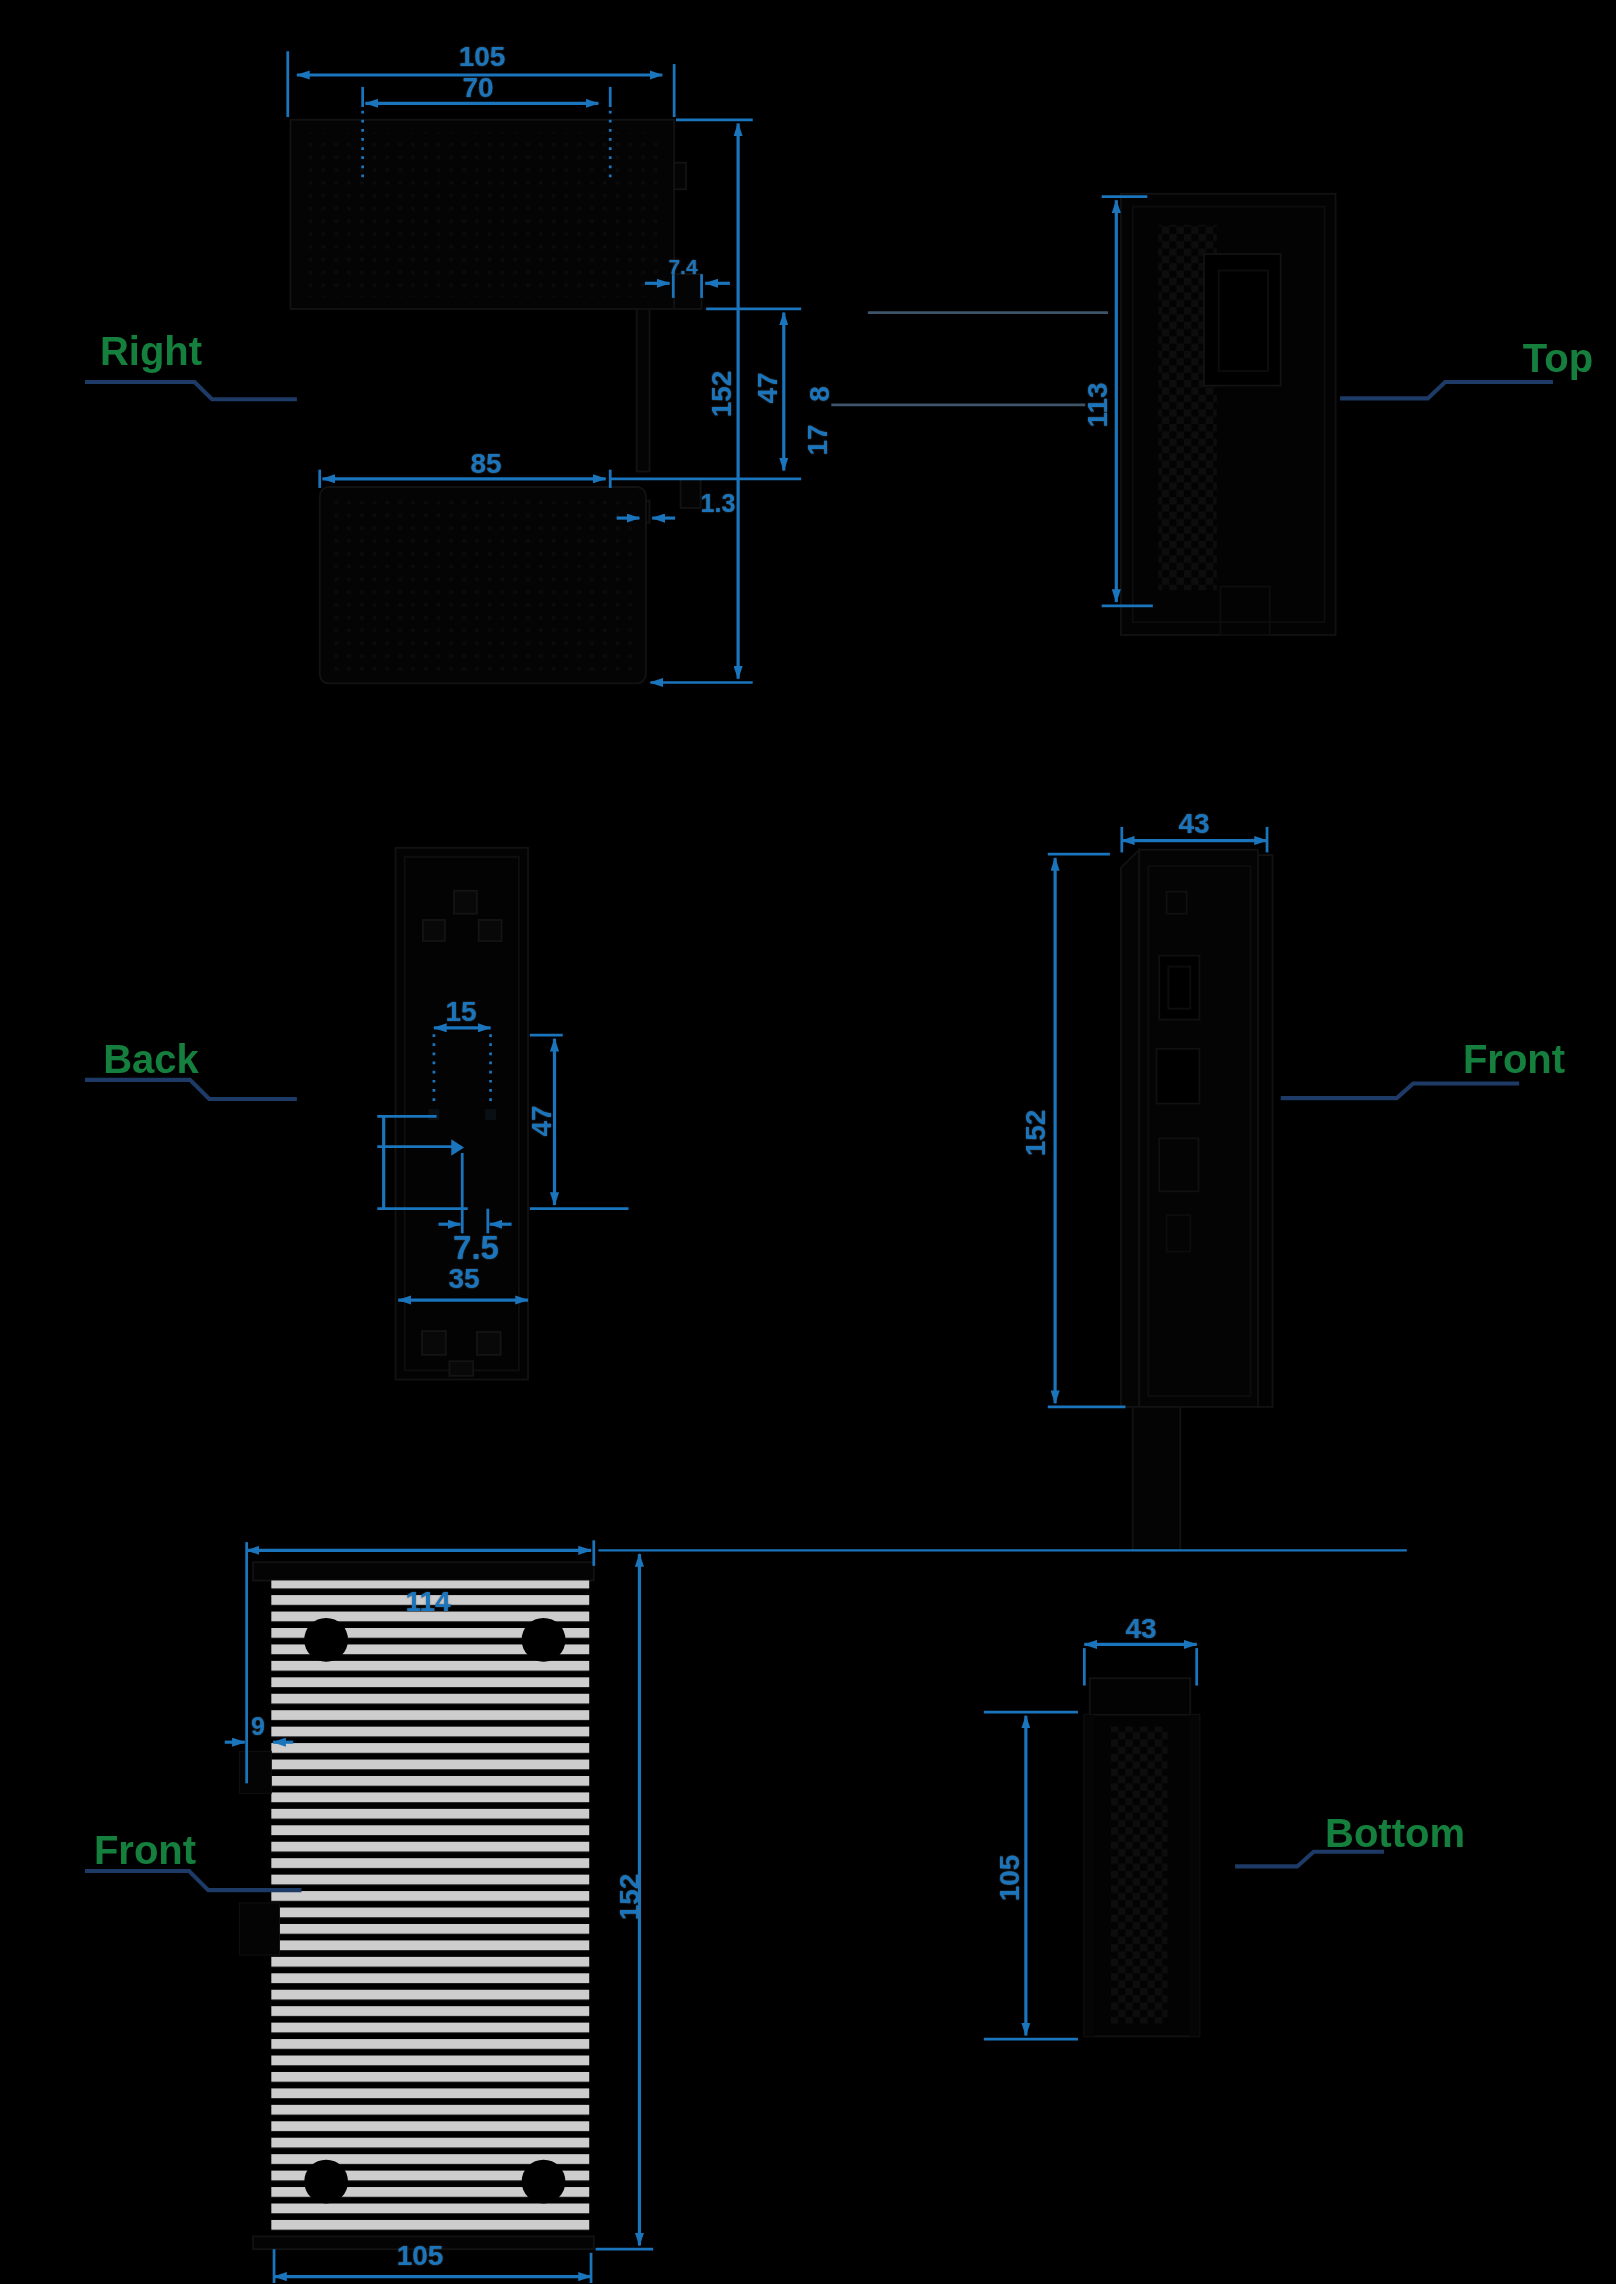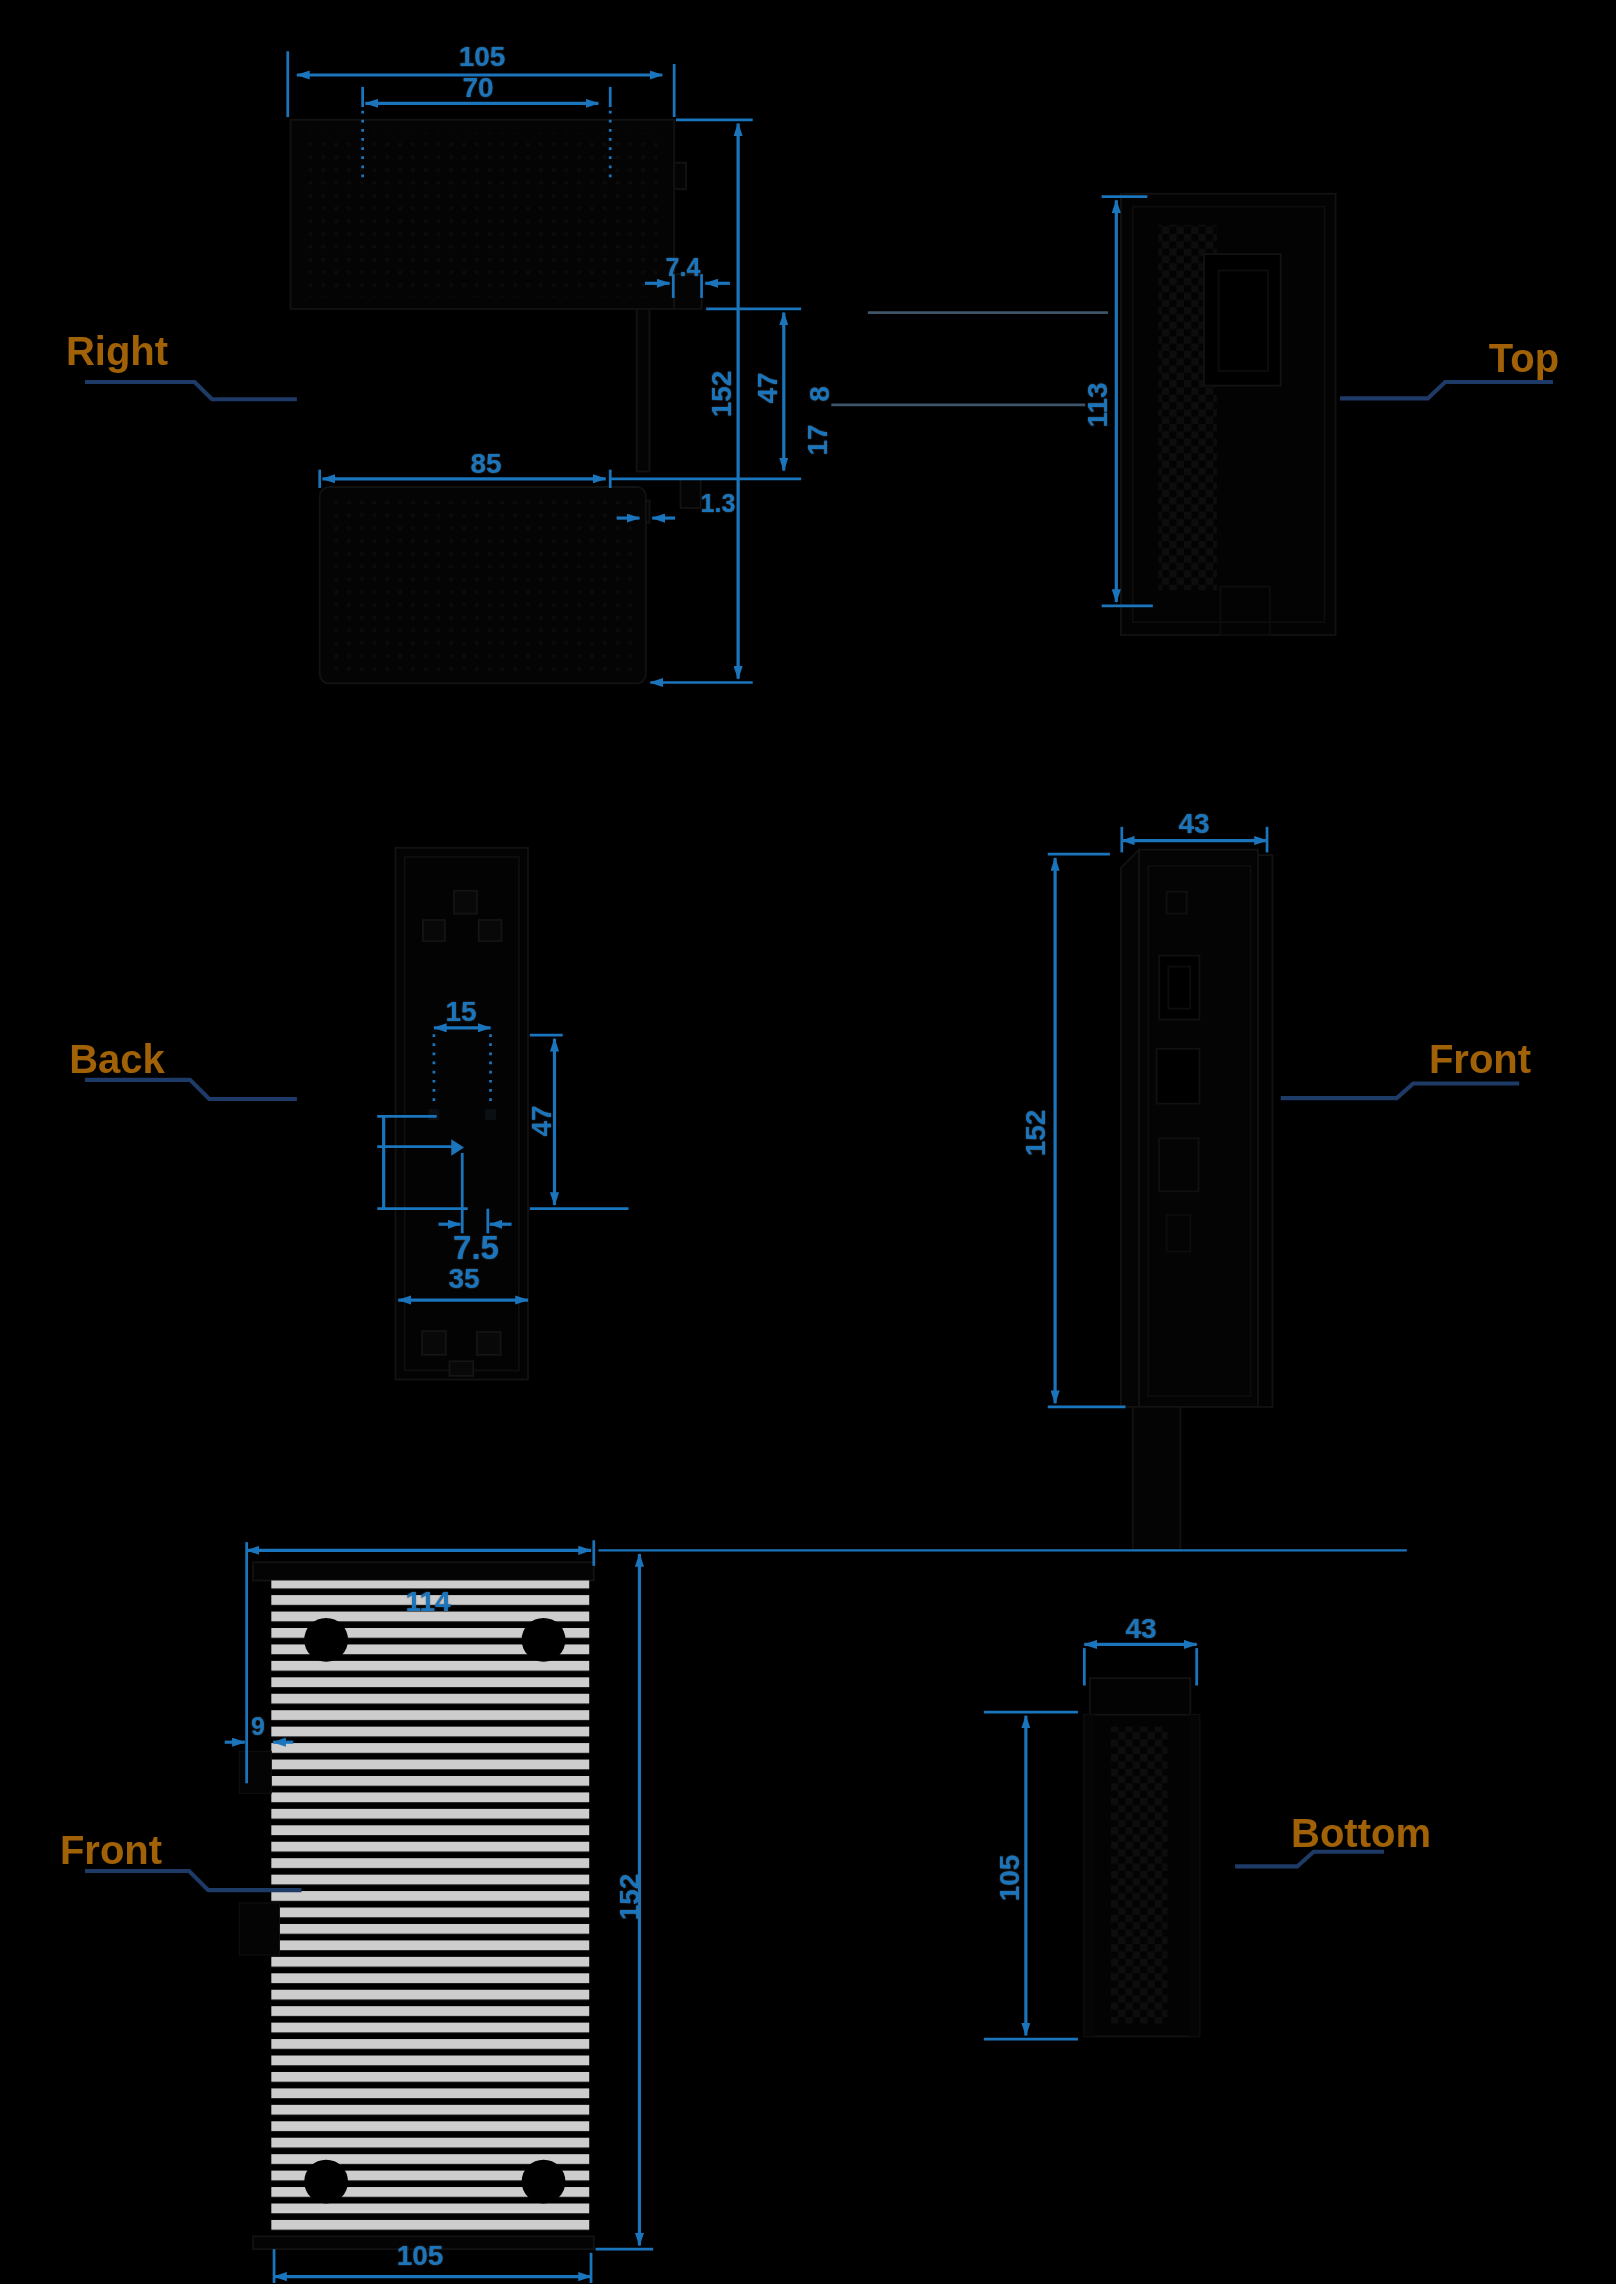--- a/index.html
+++ b/index.html
@@ -3,22 +3,22 @@
 <meta charset="utf-8">
 <style>
   html,body{margin:0;padding:0;background:#000;}
   .page{position:relative;width:1616px;height:2284px;background:#000;overflow:hidden;
         font-family:"Liberation Sans",sans-serif;}
   svg.draw{position:absolute;left:0;top:0;}
   .dim{position:absolute;transform:translate(-50%,-50%);color:#1B75BC;font-weight:bold;
        font-size:28px;letter-spacing:0px;white-space:nowrap;
        text-shadow:0 0 1.8px rgba(96,100,106,.85);}
   .vdim{transform:translate(-50%,-50%) rotate(-90deg);}
-  .viewlabel{position:absolute;transform:translate(-50%,-50%);color:#a16207;font-weight:bold;
-       font-size:40px;white-space:nowrap;}
+  .viewlabel{position:absolute;transform:translate(-50%,-50%);color:#15803d;font-weight:bold;
+       font-size:40px;white-space:nowrap;margin-left:34px;}
 </style>
 </head>
 <body>
 
 <div class="page">
 
 <svg class="draw" width="1616" height="2284" viewBox="0 0 1769 2500">
   <defs>
     <marker id="aS" markerWidth="15" markerHeight="10" refX="1" refY="5" orient="auto" markerUnits="userSpaceOnUse">
       <path d="M15,0 L0,5 L15,10 z" fill="#1B75BC"></path>
@@ -200,21 +200,21 @@
 <div class="viewlabel" style="left:1524px;top:358px">Top</div>
 <div class="viewlabel" style="left:117px;top:1059px">Back</div>
 <div class="viewlabel" style="left:1480px;top:1059px">Front</div>
 <div class="viewlabel" style="left:111px;top:1850px">Front</div>
 <div class="viewlabel" style="left:1361px;top:1833px">Bottom</div>
 
 <div class="dim" style="left:482px;top:57px">105</div>
 <div class="dim" style="left:478px;top:88px">70</div>
 <div class="dim vdim" style="left:722px;top:394px">152</div>
 <div class="dim vdim" style="left:768px;top:388px">47</div>
-<div class="dim" style="left:683px;top:267px;font-size:25px">7.4</div>
+<div class="dim" style="left:683px;top:267px;font-size:21px">7.4</div>
 <div class="dim vdim" style="left:820px;top:394px">8</div>
 <div class="dim vdim" style="left:818px;top:440px">17</div>
 <div class="dim" style="left:718px;top:503px;font-size:25px">1.3</div>
 <div class="dim" style="left:486px;top:464px">85</div>
 
 <div class="dim vdim" style="left:1098px;top:405px">113</div>
 
 <div class="dim" style="left:461px;top:1012px">15</div>
 <div class="dim vdim" style="left:542px;top:1121px">47</div>
 <div class="dim" style="left:476px;top:1248px;font-size:33px">7.5</div>

